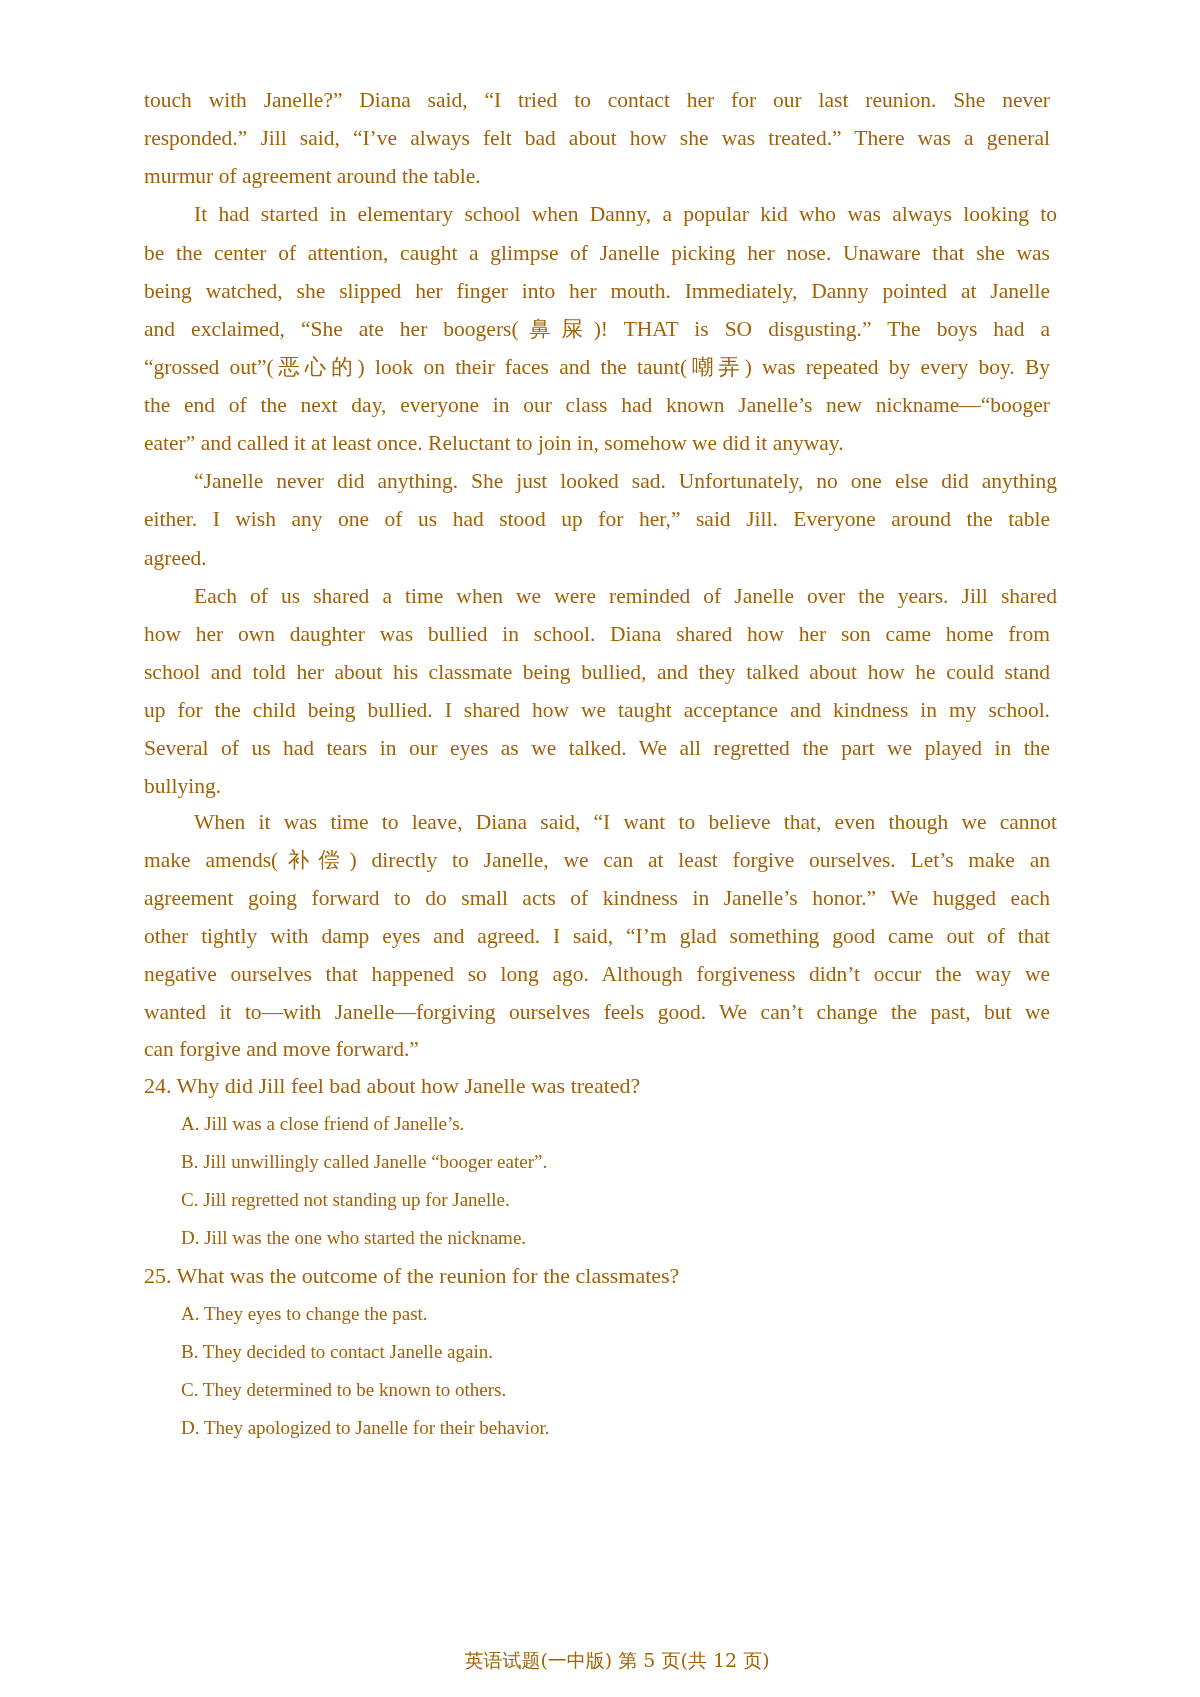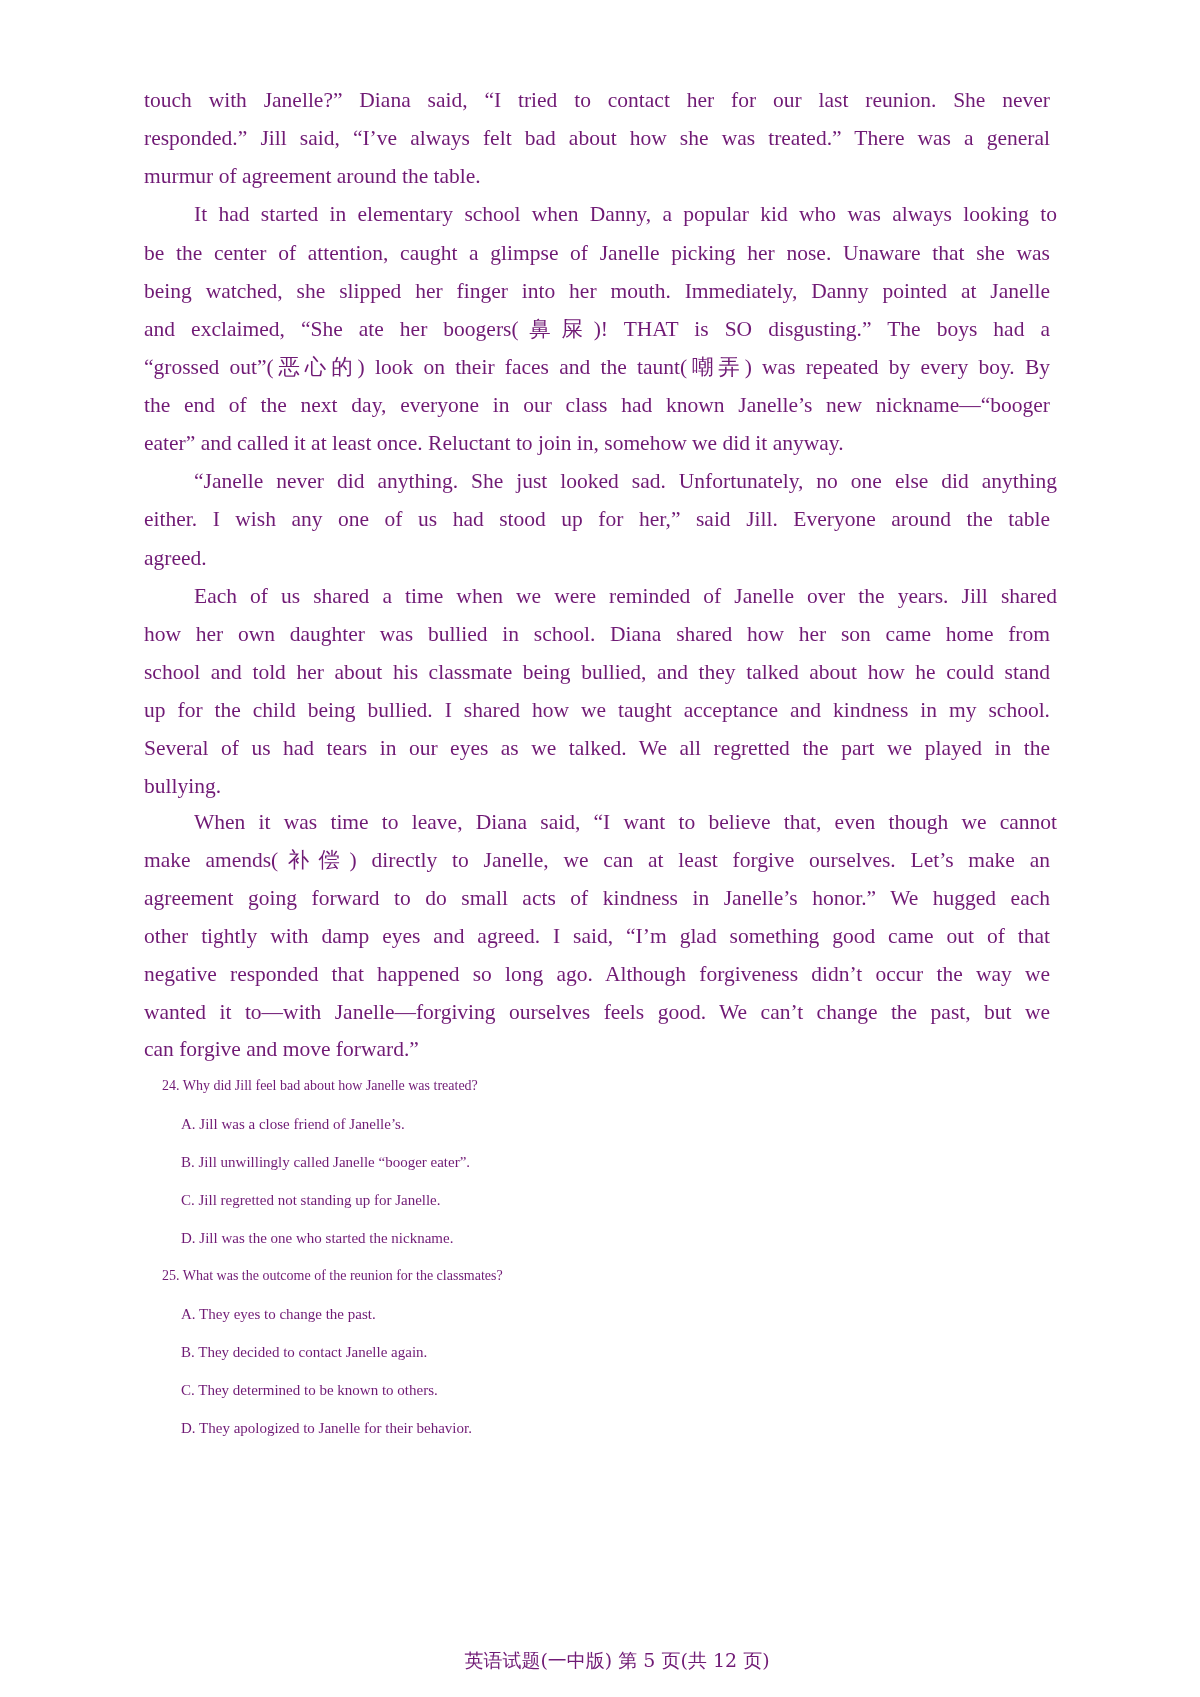--- a/index.html
+++ b/index.html
@@ -1,30 +1,30 @@
 <!DOCTYPE html>
 <html><head>
 <meta charset="utf-8">
 <style>
   html, body { margin: 0; padding: 0; background: #ffffff; }
   body { width: 1200px; height: 1697px; position: relative; overflow: hidden; }
   .page {
     position: absolute; left: 0; top: 0; width: 1038px; height: 1697px;
-    background: #ffffff; color: #701a75;
+    background: #ffffff; color: #a16207;
     font-family: "Liberation Serif", "DejaVu Serif", serif;
   }
   .line {
     position: absolute; left: 144px; width: 906px;
     font-size: 21.5px; line-height: 26px; white-space: nowrap;
     text-align: justify; text-align-last: justify;
   }
   .line.last { text-align-last: left; }
   .line.indent { left: 194px; width: 863px; }
-  .q { position: absolute; left: 144px; font-size: 14px; line-height: 26px; white-space: nowrap; margin-left: 18px; }
-  .opt { position: absolute; left: 181px; font-size: 15px; line-height: 26px; white-space: nowrap; }
+  .q { position: absolute; left: 144px; font-size: 22px; line-height: 26px; white-space: nowrap; }
+  .opt { position: absolute; left: 181px; font-size: 19px; line-height: 26px; white-space: nowrap; }
   .footer {
     position: absolute; left: 0; width: 1200px; top: 1648px; text-align: center;
     font-size: 19px; line-height: 24px; font-family: "DejaVu Serif", serif; padding-left: 17px;
   }
 </style>
 </head>
 <body>
 
 <div class="page">
   <div>
@@ -44,21 +44,21 @@
     <div class="line indent" style="top:583px">Each of us shared a time when we were reminded of Janelle over the years. Jill shared</div>
     <div class="line" style="top:621px">how her own daughter was bullied in school. Diana shared how her son came home from</div>
     <div class="line" style="top:659px">school and told her about his classmate being bullied, and they talked about how he could stand</div>
     <div class="line" style="top:697px">up for the child being bullied. I shared how we taught acceptance and kindness in my school.</div>
     <div class="line" style="top:735px">Several of us had tears in our eyes as we talked. We all regretted the part we played in the</div>
     <div class="line last" style="top:773px">bullying.</div>
     <div class="line indent" style="top:809px">When it was time to leave, Diana said, “I want to believe that, even though we cannot</div>
     <div class="line" style="top:847px">make amends(补偿) directly to Janelle, we can at least forgive ourselves. Let’s make an</div>
     <div class="line" style="top:885px">agreement going forward to do small acts of kindness in Janelle’s honor.” We hugged each</div>
     <div class="line" style="top:923px">other tightly with damp eyes and agreed. I said, “I’m glad something good came out of that</div>
-    <div class="line" style="top:961px">negative responded that happened so long ago. Although forgiveness didn’t occur the way we</div>
+    <div class="line" style="top:961px">negative ourselves that happened so long ago. Although forgiveness didn’t occur the way we</div>
     <div class="line" style="top:999px">wanted it to—with Janelle—forgiving ourselves feels good. We can’t change the past, but we</div>
     <div class="line last" style="top:1036px">can forgive and move forward.”</div>
   </div>
 
   <div>
     <div class="q" style="top:1073px">
       <span>24.</span>
       <span>Why did Jill feel bad about how Janelle was treated?</span>
     </div>
     <div class="opt" style="top:1111px">A. Jill was a close friend of Janelle’s.</div>

